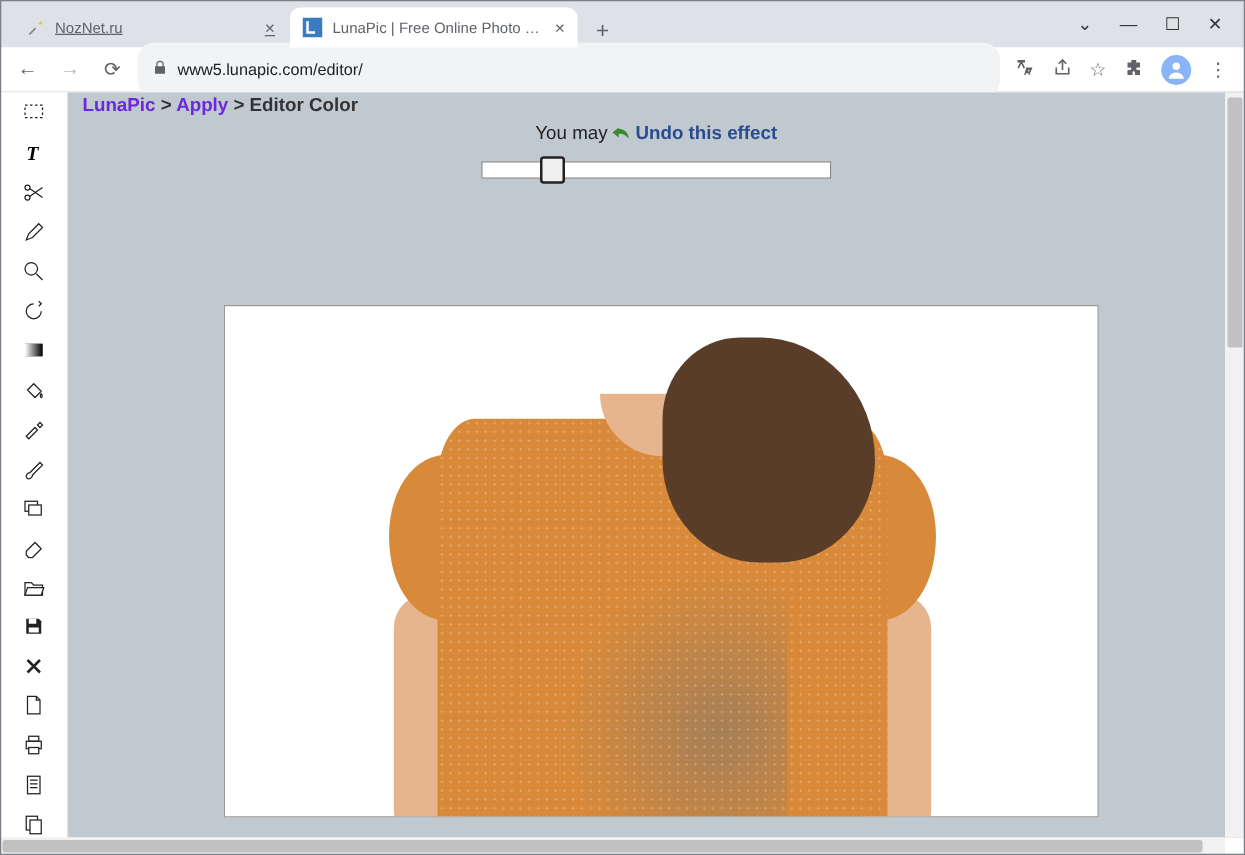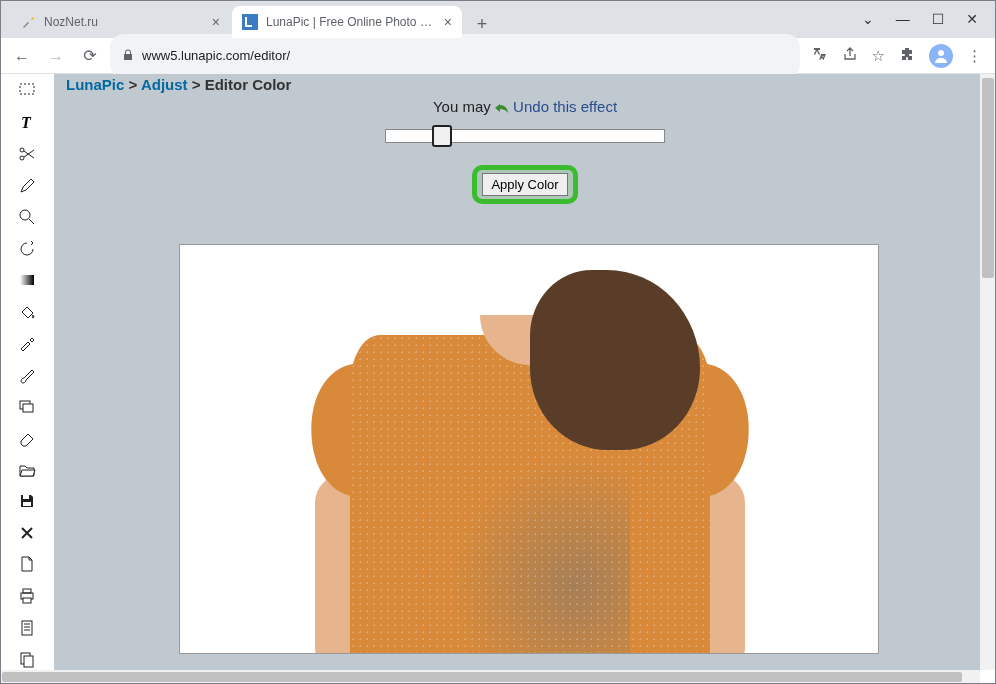--- a/index.html
+++ b/index.html
@@ -4,21 +4,21 @@
 <style>
 * { box-sizing: border-box; margin: 0; padding: 0; }
 body { font-family: Arial, sans-serif; width: 996px; height: 684px; overflow: hidden; background: #fff; position: relative; }
 
 .window-controls { position: absolute; top: 0; right: 0; height: 38px; display: flex; align-items: center; gap: 22px; padding-right: 18px; }
 .window-controls span { font-size: 14px; color: #333; cursor: default; }
 
 .tabbar { height: 38px; background: #dee1e6; display: flex; align-items: flex-end; padding-left: 10px; padding-top: 6px; }
 .tab { height: 32px; display: flex; align-items: center; padding: 0 10px; font-size: 12px; color: #5f6368; border-radius: 8px 8px 0 0; position: relative; margin-right: 2px; min-width: 220px; max-width: 230px; }
 .tab.active { background: #fff; }
-.tab:not(.active) { background: transparent; }
+.tab:not(.active) { background: transparent; text-decoration: underline; }
 .tab-favicon { width: 16px; height: 16px; margin-right: 8px; flex-shrink: 0; }
 .tab-title { flex: 1; white-space: nowrap; overflow: hidden; text-overflow: ellipsis; }
 .tab-close { margin-left: 6px; font-size: 14px; color: #5f6368; }
 .newtab { width: 28px; height: 28px; display: flex; align-items: center; justify-content: center; font-size: 18px; color: #5f6368; margin-left: 4px; }
 
 .addrbar { height: 36px; background: #fff; display: flex; align-items: center; padding: 0 8px; border-bottom: 1px solid #e0e0e0; gap: 6px; }
 .navbtn { width: 28px; height: 28px; display: flex; align-items: center; justify-content: center; color: #5f6368; font-size: 16px; border-radius: 50%; }
 .navbtn.disabled { color: #bbb; }
 .urlbox { flex: 1; height: 44px; background: #f1f3f4; border-radius: 14px; display: flex; align-items: center; padding: 0 12px; font-size: 13px; color: #202124; gap: 8px; }
 .urlbox .lock { color: #5f6368; font-size: 11px; }
@@ -27,25 +27,25 @@
 .avatar { width: 24px; height: 24px; border-radius: 50%; background: #8ab4f8; display: flex; align-items: center; justify-content: center; }
 .avatar svg { width: 16px; height: 16px; fill: #fff; }
 
 .viewport { position: absolute; top: 74px; left: 0; right: 0; bottom: 14px; display: flex; }
 .toolstrip { width: 54px; background: #fff; display: flex; flex-direction: column; align-items: center; padding-top: 6px; gap: 10px; }
 .tool { width: 22px; height: 22px; display: flex; align-items: center; justify-content: center; color: #222; }
 .tool svg { width: 18px; height: 18px; }
 
 .content { flex: 1; background: #c0c8d0; position: relative; overflow: hidden; }
 .breadcrumb { position: absolute; top: 2px; left: 12px; font-size: 15px; font-weight: bold; }
-.breadcrumb a { color: #0369a1; text-decoration: none; }
+.breadcrumb a { color: #6d28d9; text-decoration: none; }
 .breadcrumb .sep, .breadcrumb .cur { color: #333; }
 
 .effect-text { text-align: center; margin-top: 24px; font-size: 15px; color: #222; }
-.effect-text a { color: #2a4c8f; font-weight: normal; text-decoration: none; }
+.effect-text a { color: #2a4c8f; font-weight: bold; text-decoration: none; }
 .undo-icon { display: inline-block; width: 14px; height: 12px; vertical-align: middle; }
 
 .slider-wrap { display: flex; justify-content: center; margin-top: 14px; }
 .slider { width: 280px; height: 14px; background: #fff; border: 1px solid #888; position: relative; }
 .slider-thumb { position: absolute; top: -5px; left: 46px; width: 20px; height: 22px; background: #f0f0f0; border: 2px solid #222; border-radius: 3px; }
 
 .apply-wrap { display: flex; justify-content: center; margin-top: 22px; }
 .apply-highlight { border: 5px solid #3bbb2f; border-radius: 10px; padding: 3px 5px; background: rgba(59,187,47,0.15); }
 .apply-btn { background: #efefef; border: 1px solid #767676; padding: 3px 8px; font-size: 13px; cursor: pointer; }
 
@@ -256,44 +256,39 @@
     <div class="tool">
         <svg viewBox="0 0 18 18">
           <rect x="3" y="3" width="9" height="11" fill="none" stroke="#222"></rect>
           <rect x="6" y="6" width="9" height="11" fill="#fff" stroke="#222"></rect>
         </svg>
       </div>
   </div>
 
   <div class="content">
     <div class="breadcrumb">
-      <a href="#">LunaPic</a><span class="sep"> &gt; </span><a href="#">Adjust</a><span class="sep"> &gt; </span><span class="cur">Editor Color</span>
+      <a href="#">LunaPic</a><span class="sep"> &gt; </span><a href="#">Apply</a><span class="sep"> &gt; </span><span class="cur">Editor Color</span>
     </div>
 
     <div class="effect-text">
       <span>You may </span>
       <span class="undo-icon">
         <svg viewBox="0 0 14 12">
             <path fill="#3a8b2d" d="M5 0L0 4l5 4V5c3 0 6 1 8 4 0-5-4-8-8-8V0z"></path>
           </svg>
       </span>
       <a href="#">Undo this effect</a><br>
     </div>
 
     <div class="slider-wrap">
       <div class="slider">
         <div class="slider-thumb"></div>
       </div>
     </div>
 
-    <div class="apply-wrap">
-      <div class="apply-highlight">
-        <button class="apply-btn">Apply Color</button>
-      </div>
-    </div>
 
     <div class="canvas">
       <div class="photo">
         <div class="shirt">
           <div class="shirt-arm-l"></div>
           <div class="shirt-arm-r"></div>
           <div class="shirt-sleeve-l"></div>
           <div class="shirt-sleeve-r"></div>
           <div class="shirt-body">
             <div class="shirt-shade"></div>

